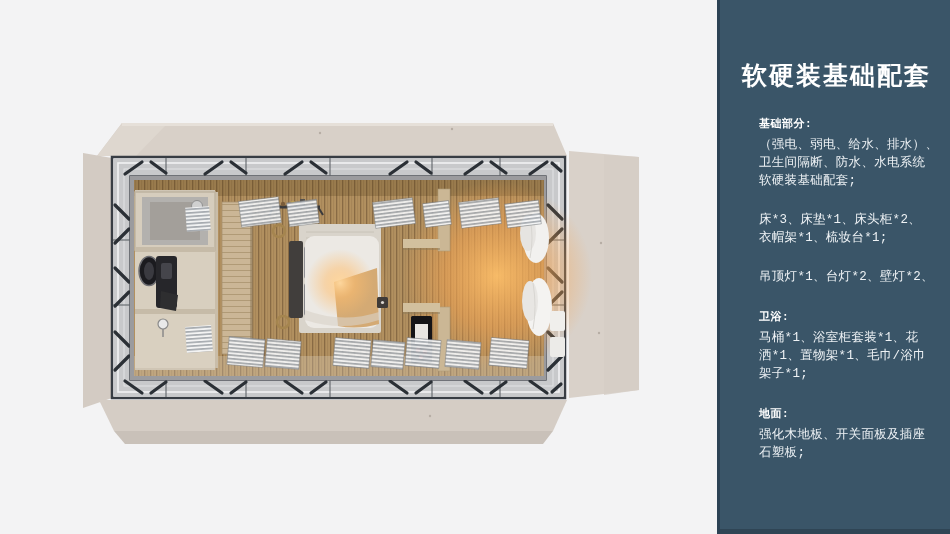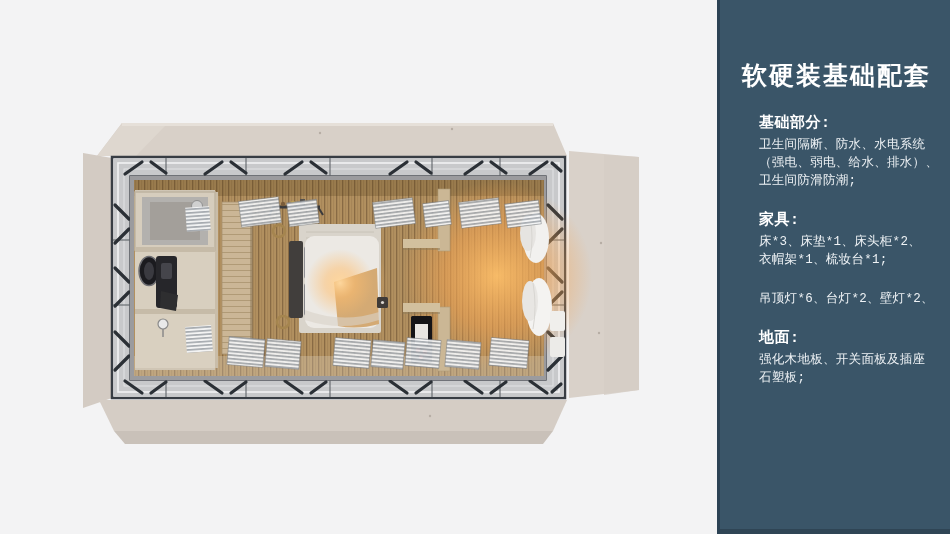--- a/index.html
+++ b/index.html
@@ -5,21 +5,21 @@
   html,body{margin:0;padding:0;background:#ffffff;font-family:"Liberation Sans", sans-serif;}
   .stage{position:relative;width:950px;height:534px;background:#bef264;overflow:hidden;outline:1px solid #ededed;font-family:Liberation Mono, monospace;}
   .art{position:absolute;left:0;top:0;width:717px;height:534px;}
   .art svg{display:block;}
   .sidebar{position:absolute;left:717px;top:0;width:233px;height:534px;box-sizing:border-box;
            background:#3a5568;border-left:3px solid #2c4254;padding:46px 14px 0 22px;}
   .sidebar::after{content:"";position:absolute;left:0;bottom:0;width:100%;height:5px;background:rgba(0,0,0,0.18);}
   .sb-title{color:#ffffff;font-size:25px;line-height:30px;font-weight:bold;letter-spacing:2px;white-space:nowrap;}
   .sections{margin-top:21px;margin-left:17px;}
   .section{margin-bottom:21px;}
-  .sec-title{color:#ffffff;font-size:15px;line-height:20px;font-weight:bold;margin-bottom:2px;letter-spacing:0.5px;}
+  .sec-title{color:#ffffff;font-size:11px;line-height:20px;font-weight:bold;margin-bottom:2px;letter-spacing:0.5px;}
   .sec-line{color:#eef2f5;font-size:12.5px;line-height:18px;letter-spacing:0.3px;white-space:nowrap;}
 </style>
 </head>
 <body>
 
 <div class="stage">
 
   <div class="art">
     <svg width="717" height="534" viewBox="0 0 717 534" xmlns="http://www.w3.org/2000/svg">
       <defs>
@@ -244,31 +244,36 @@
         <rect x="490" y="339" width="38" height="28" fill="url(#slats)" opacity="0.93" transform="rotate(5 509 353)"></rect>
       </g>
     </svg>
   </div>
 
   <aside class="sidebar">
     <h1 class="sb-title">软硬装基础配套</h1>
     <div class="sections">
         <section class="section">
           <div class="sec-title">基础部分:</div>
+          <div class="sec-line">（强电、弱电、给水、排水）、</div>
           <div class="sec-line">卫生间隔断、防水、水电系统</div>
-          <div class="sec-line">（强电、弱电、给水、排水）、</div>
-          <div class="sec-line">卫生间防滑防潮;</div>
-        </section>
-        <section class="section">
-          <div class="sec-title">家具:</div>
+          <div class="sec-line">软硬装基础配套;</div>
+        </section>
+        <section class="section">
           <div class="sec-line">床*3、床垫*1、床头柜*2、</div>
           <div class="sec-line">衣帽架*1、梳妆台*1;</div>
         </section>
         <section class="section">
-          <div class="sec-line">吊顶灯*6、台灯*2、壁灯*2、</div>
+          <div class="sec-line">吊顶灯*1、台灯*2、壁灯*2、</div>
+        </section>
+        <section class="section">
+          <div class="sec-title">卫浴:</div>
+          <div class="sec-line">马桶*1、浴室柜套装*1、花</div>
+          <div class="sec-line">洒*1、置物架*1、毛巾/浴巾</div>
+          <div class="sec-line">架子*1;</div>
         </section>
         <section class="section">
           <div class="sec-title">地面:</div>
           <div class="sec-line">强化木地板、开关面板及插座</div>
           <div class="sec-line">石塑板;</div>
         </section>
       </div>
   </aside>
 
 </div>

